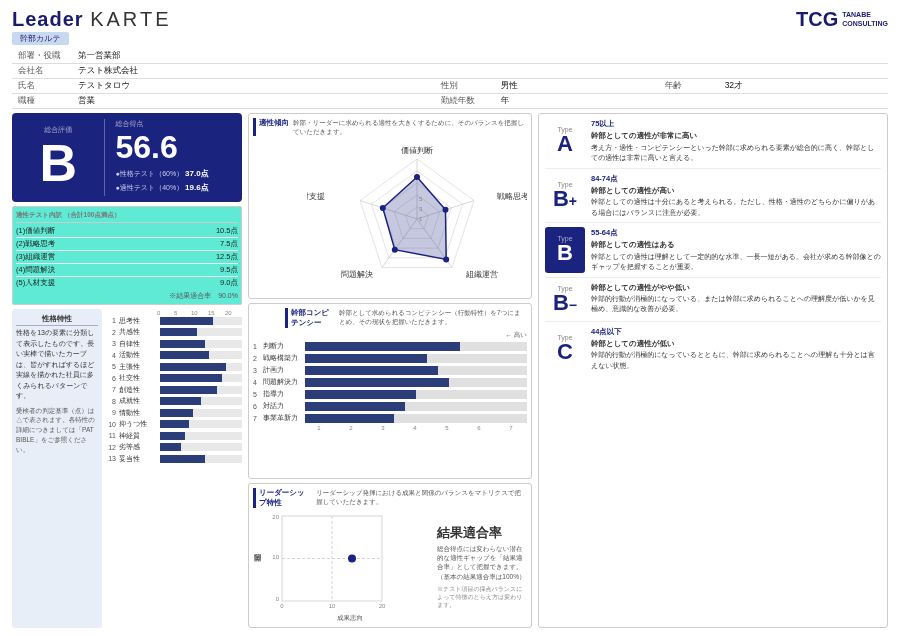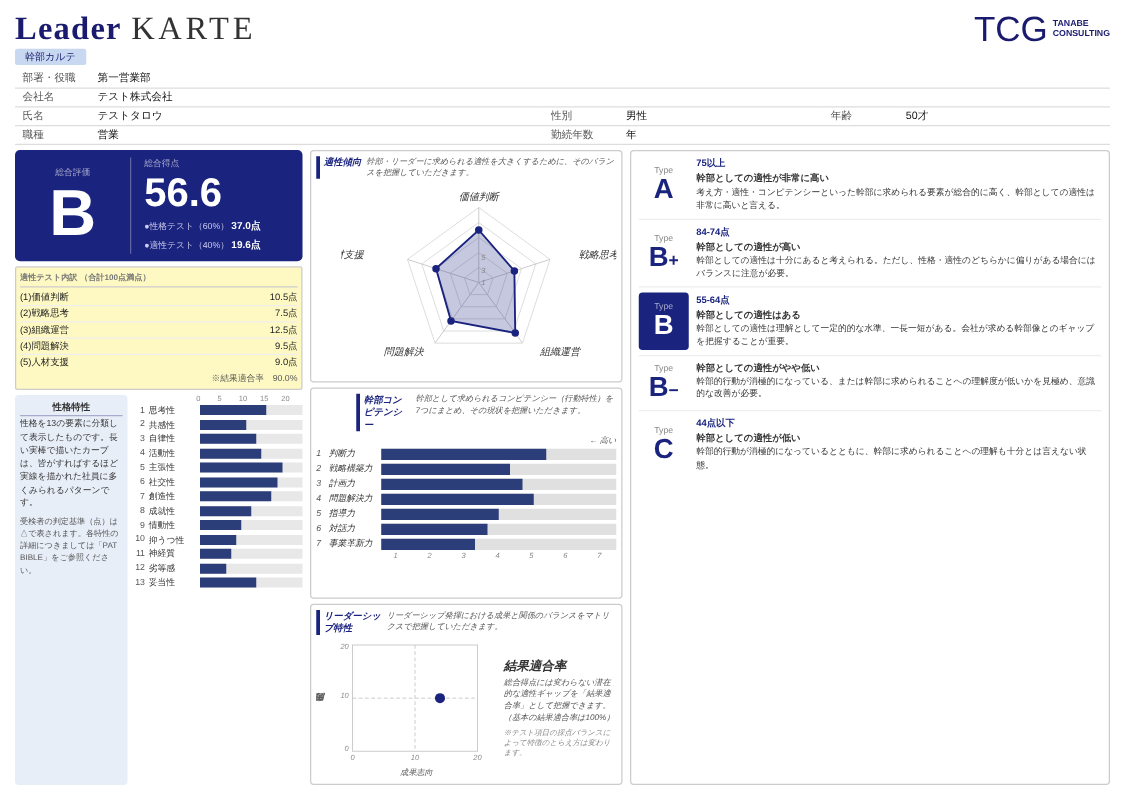--- a/index.html
+++ b/index.html
@@ -21,25 +21,24 @@
     }
     
     .header {
       display: flex;
       justify-content: space-between;
       align-items: flex-start;
       margin-bottom: 4px;
     }
     .header-left {}
     .header-title {
-      font-size: 26px;
+      font-size: 20px;
       font-weight: bold;
       color: #1a1a6e;
       letter-spacing: 1px;
-      font-family: Liberation Serif, serif;
     }
     .header-title span.leader { font-weight: 900; }
     .karte-badge {
       background: #c8d8f0;
       color: #1a1a6e;
       font-size: 8px;
       padding: 1px 8px;
       border-radius: 2px;
       display: inline-block;
       margin-top: 1px;
@@ -48,22 +47,22 @@
       display: flex;
       align-items: center;
       gap: 4px;
     }
     .tcg-logo {
       display: flex;
       align-items: center;
       gap: 4px;
     }
     .tcg-text {
-      font-size: 28px;
-      font-weight: normal;
+      font-size: 20px;
+      font-weight: bold;
       color: #1a1a6e;
     }
     .tanabe-text {
       font-size: 7px;
       color: #1a1a6e;
       line-height: 1.3;
       font-weight: bold;
     }
 
     
@@ -136,21 +135,21 @@
       margin-bottom: 4px;
     }
     .score-detail { font-size: 7px; color: #cce; line-height: 1.8; }
     .score-detail span.val { color: white; font-weight: bold; font-size: 8px; }
 
     
     .test-content-box {
       border: 1px solid #ccc;
       border-radius: 2px;
       padding: 3px;
-      background: #fef9c3;
+      background: #5eead4;
     }
     .test-content-header {
       font-size: 7.5px;
       font-weight: bold;
       color: #333;
       border-bottom: 1px solid #ccc;
       padding-bottom: 2px;
       margin-bottom: 2px;
     }
     .test-content-header span { font-size: 6.5px; color: #777; }
@@ -220,25 +219,24 @@
     }
     .bar-axis-label {
       font-size: 6px;
       color: #888;
       flex: 1;
       text-align: left;
     }
 
     
     .mid-col {
-      width: 250px;
+      width: 284px;
       display: flex;
       flex-direction: column;
       gap: 4px;
-      font-style: italic;
     }
 
     
     .radar-box {
       border: 1px solid #ccc;
       border-radius: 3px;
       padding: 4px;
       flex: 0 0 auto;
     }
     .radar-header {
@@ -420,21 +418,21 @@
     <tr>
       <td class="label">会社名</td>
       <td class="value" colspan="5">テスト株式会社</td>
     </tr>
     <tr>
       <td class="label">氏名</td>
       <td class="value">テストタロウ</td>
       <td class="label">性別</td>
       <td class="value">男性</td>
       <td class="label">年齢</td>
-      <td class="value"><span>50</span><span>才</span></td>
+      <td class="value"><span>32</span><span>才</span></td>
     </tr>
     <tr>
       <td class="label">職種</td>
       <td class="value">営業</td>
       <td class="label">勤続年数</td>
       <td class="value"><span>年</span></td>
       <td></td>
           <td></td>
     </tr>
   </tbody>
@@ -736,21 +734,21 @@
 
               <text x="15" y="97" text-anchor="middle" font-size="6" fill="#888">0</text>
               <text x="65" y="97" text-anchor="middle" font-size="6" fill="#888">10</text>
               <text x="115" y="97" text-anchor="middle" font-size="6" fill="#888">20</text>
 
               <circle cx="85" cy="47.5" r="4" fill="#1a237e"></circle>
             </svg>
             <div style="text-align:center;font-size:6.5px;color:#555;margin-top:1px;">成果志向</div>
           </div>
           <div style="width:90px;">
-            <div style="font-size:10px;font-weight:bold;color:#333;margin-bottom:2px;">結果適合率</div>
+            <div style="font-size:13px;font-weight:bold;color:#333;margin-bottom:2px;">結果適合率</div>
             <div style="font-size:6.5px;color:#555;line-height:1.4;">総合得点には変わらない潜在的な適性ギャップを「結果適合率」として把握できます。（基本の結果適合率は100%）</div>
             <div style="font-size:6px;color:#888;margin-top:4px;line-height:1.4;">※テスト項目の採点バランスによって特徴のとらえ方は変わります。</div>
           </div>
         </div>
       </div>
     </div>
 
     <div class="right-col">
       <div class="type-box">
         <div id="type-rows">

